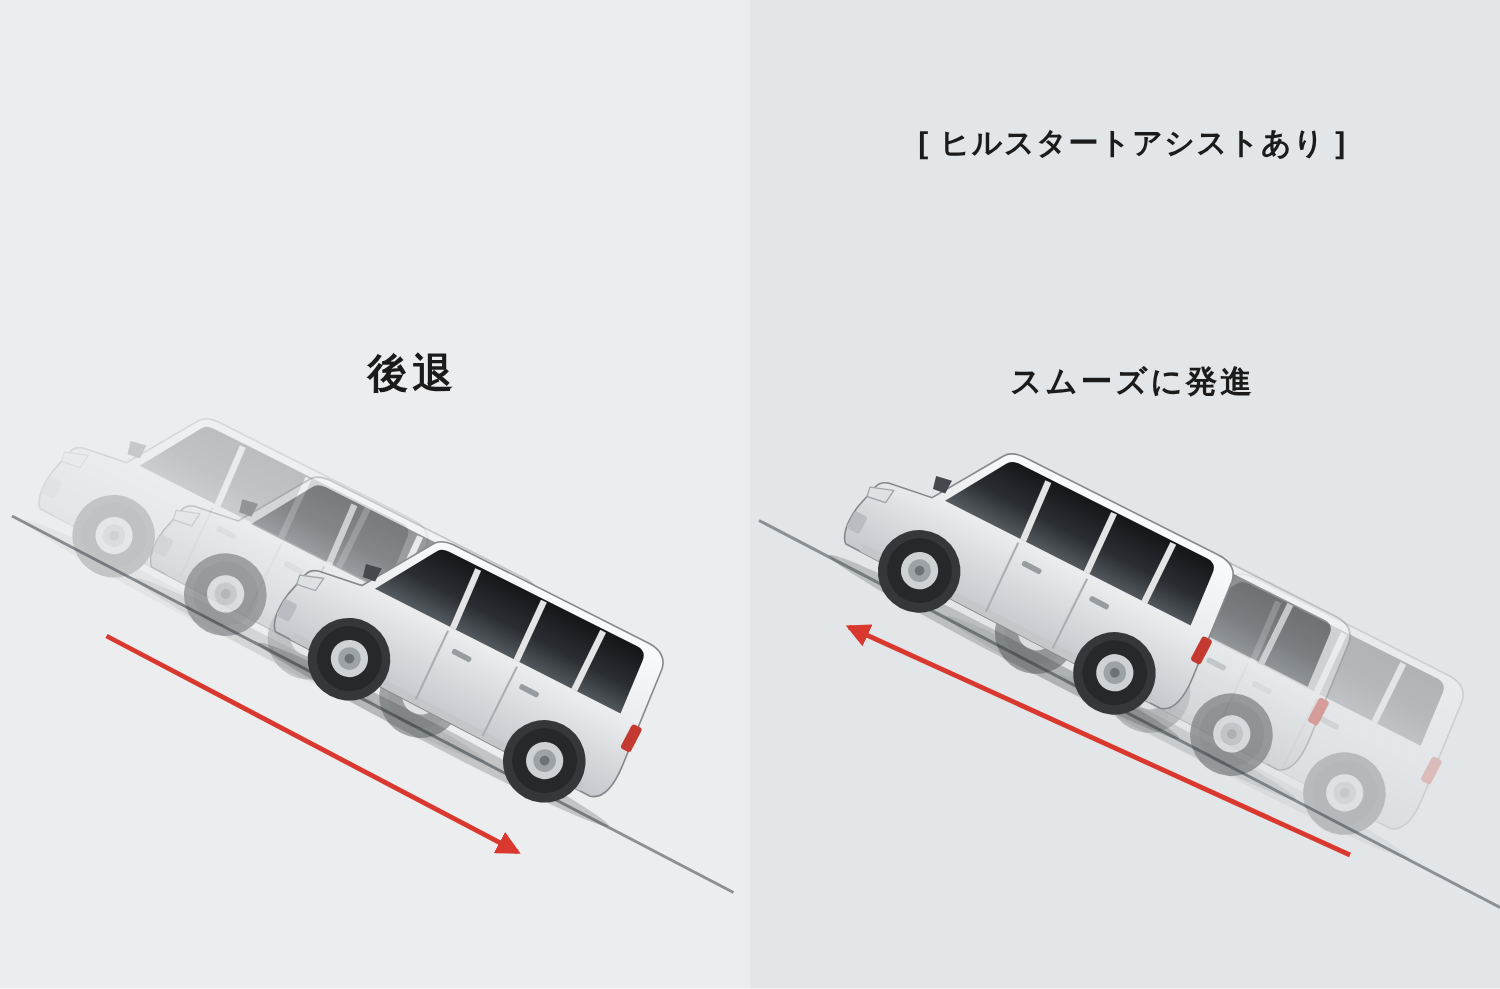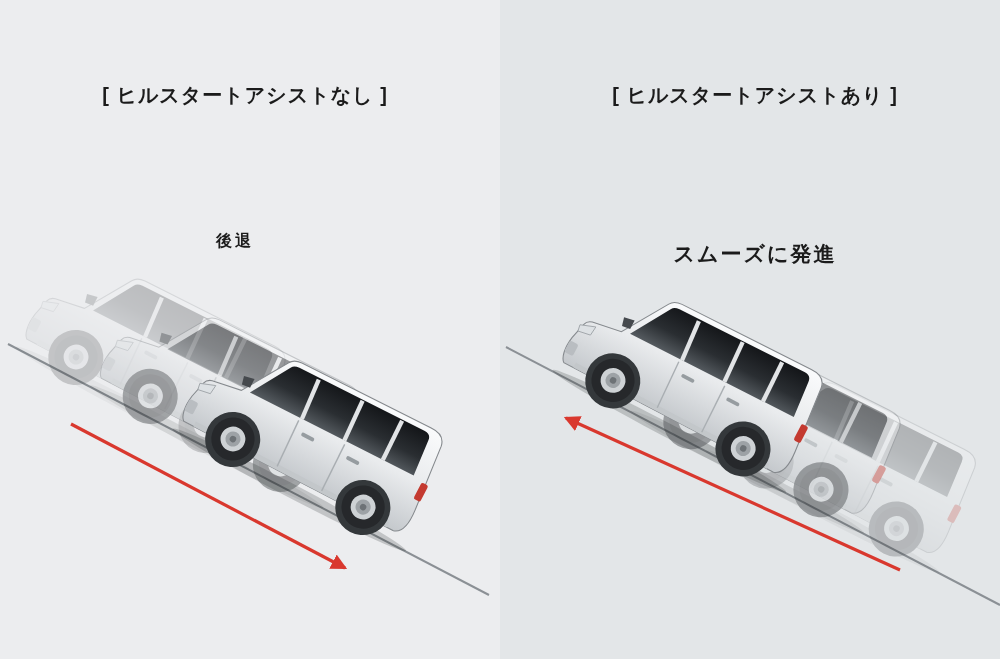--- a/index.html
+++ b/index.html
@@ -4,33 +4,32 @@
 <style>
   html,body{margin:0;padding:0;background:#ffffff;}
   .stage{position:relative;width:1000px;height:659px;overflow:hidden;
          font-family:"Liberation Sans","DejaVu Sans",sans-serif;}
   .bg{position:absolute;top:0;height:659px;width:500px;}
   .bg-left{left:0;background:#ecedef;}
   .bg-right{left:500px;background:#e3e6e8;}
   .label{position:absolute;font-weight:bold;color:#1b1b1b;text-align:center;white-space:nowrap;}
   .title-left{left:0;width:490px;top:82px;font-size:20px;letter-spacing:1px;}
   .title-right{left:500px;width:510px;top:82px;font-size:20px;letter-spacing:1px;}
-  .caption-left{left:0;width:470px;top:231px;font-size:16px;letter-spacing:3px;}
+  .caption-left{left:0;width:470px;top:231px;font-size:27px;letter-spacing:3px;padding-left:40px;}
   .caption-right{left:505px;width:500px;top:240px;font-size:21px;letter-spacing:2px;}
   svg.scene{position:absolute;left:0;top:0;display:block;}
 </style>
 </head>
 <body>
 
 <div class="stage">
 
   <div class="bg bg-left"></div>
   <div class="bg bg-right"></div>
 
-  <div class="label title-left">[ ヒルスタートアシストなし ]</div>
   <div class="label title-right">[ ヒルスタートアシストあり ]</div>
   <div class="label caption-left">後退</div>
   <div class="label caption-right">スムーズに発進</div>
 
   <svg class="scene" width="1000" height="659" viewBox="0 0 1000 659">
     <defs>
       <linearGradient id="bodyGrad" gradientUnits="userSpaceOnUse" x1="0" y1="-113" x2="0" y2="-10">
         <stop offset="0" stop-color="#fafbfc"></stop>
         <stop offset="0.5" stop-color="#e9ebed"></stop>
         <stop offset="1" stop-color="#c3c7cb"></stop>

